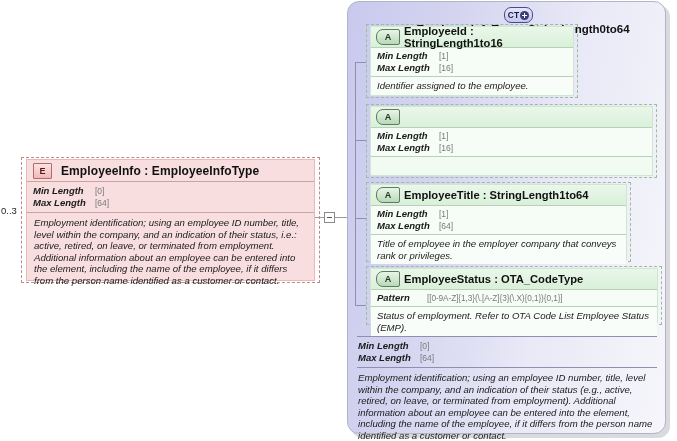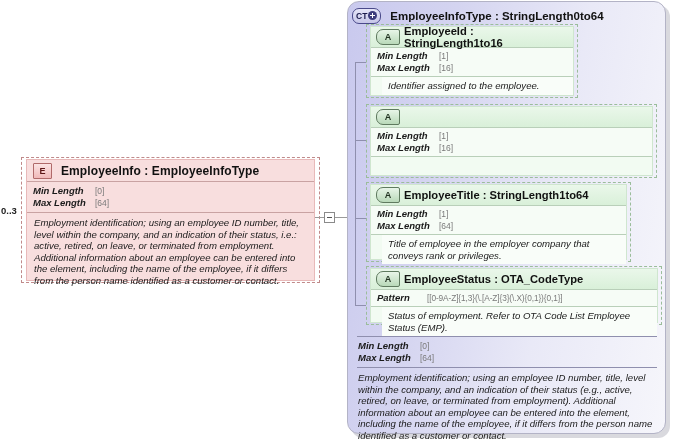--- a/index.html
+++ b/index.html
@@ -98,21 +98,21 @@
     border-bottom: 1px solid #c9a2a2;
   }
   #element-doc {
     padding: 4px 7px 4px 7px;
   }
   #cardinality {
     position: absolute;
     left: 1px;
     top: 205px;
     font-size: 9.5px;
-    font-weight: bold;
+    font-weight: normal;
     color: #222;
   }
 
   
   #toggle-box {
     position: absolute;
     left: 324px;
     top: 212px;
     width: 11px;
     height: 11px;
@@ -165,23 +165,24 @@
     height: 433px;
     box-sizing: border-box;
     border-radius: 12px;
     border: 1px solid #b3b3c6;
     background: linear-gradient(100deg, #c9c9ee 0%, #d4d4f0 28%, #e9e9f7 62%, #f6f6fb 100%);
     overflow: hidden;
   }
   #ct-header {
     display: flex;
     align-items: center;
-    padding: 5px 0 0 4px;
+    padding: 5px 0 0 24px;
     height: 22px;
     box-sizing: border-box;
+    flex-direction: column;
   }
   .badge-ct {
     display: flex;
     align-items: center;
     gap: 1px;
     height: 14px;
     padding: 0 3px;
     border: 1px solid #4a4a8a;
     border-radius: 7px;
     background: linear-gradient(#e6e6f8, #c6c6e8);
@@ -274,21 +275,20 @@
     color: #111;
   }
   .attr-facets {
     padding: 2px 0 2px 6px;
     border-bottom: 1px solid #b9cfb9;
     background: #f6fcf6;
   }
   .attr-doc {
     padding: 3px 4px 3px 6px;
     background: #f9fdf9;
-    margin-left: 11px;
   }
   .pattern-row .facet-name { width: 50px; flex: 0 0 50px; }
   .pattern-row .facet-val { letter-spacing: -0.1px; font-size: 8.3px; }
 
   
   #ct-bottom {
     position: absolute;
     left: 357px;
     top: 336px;
     width: 300px;

